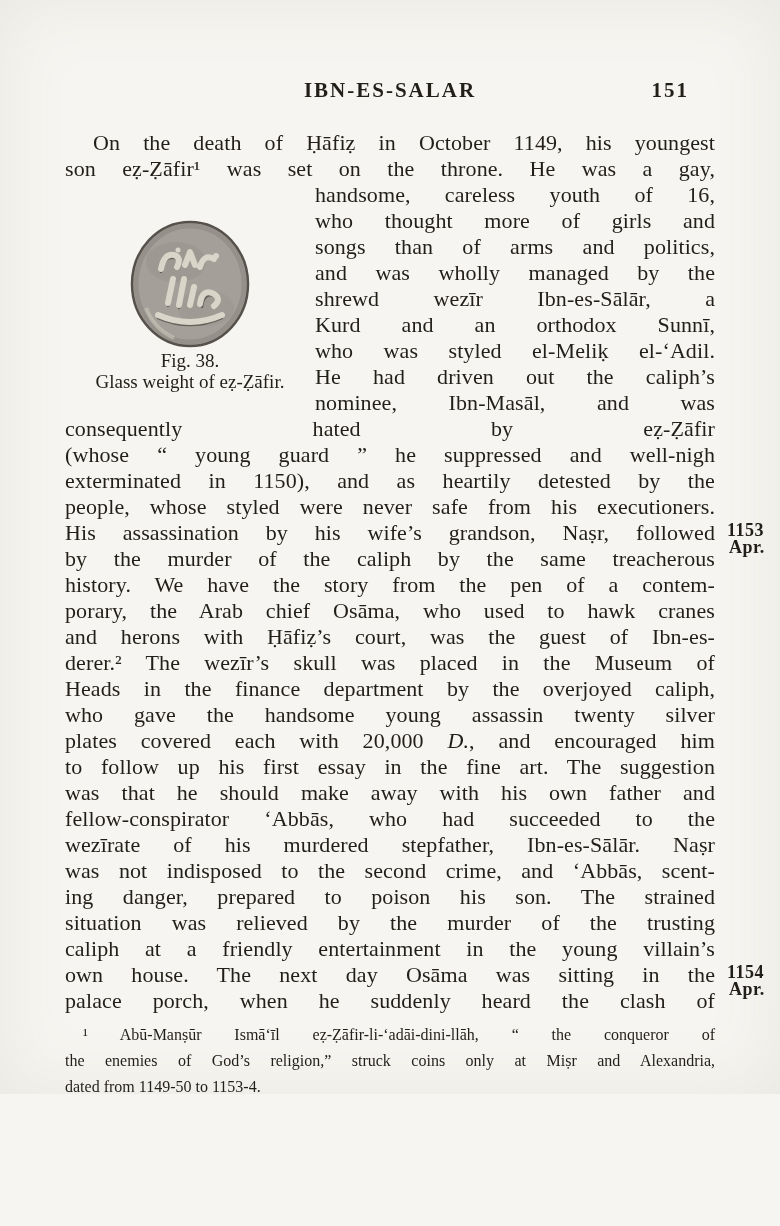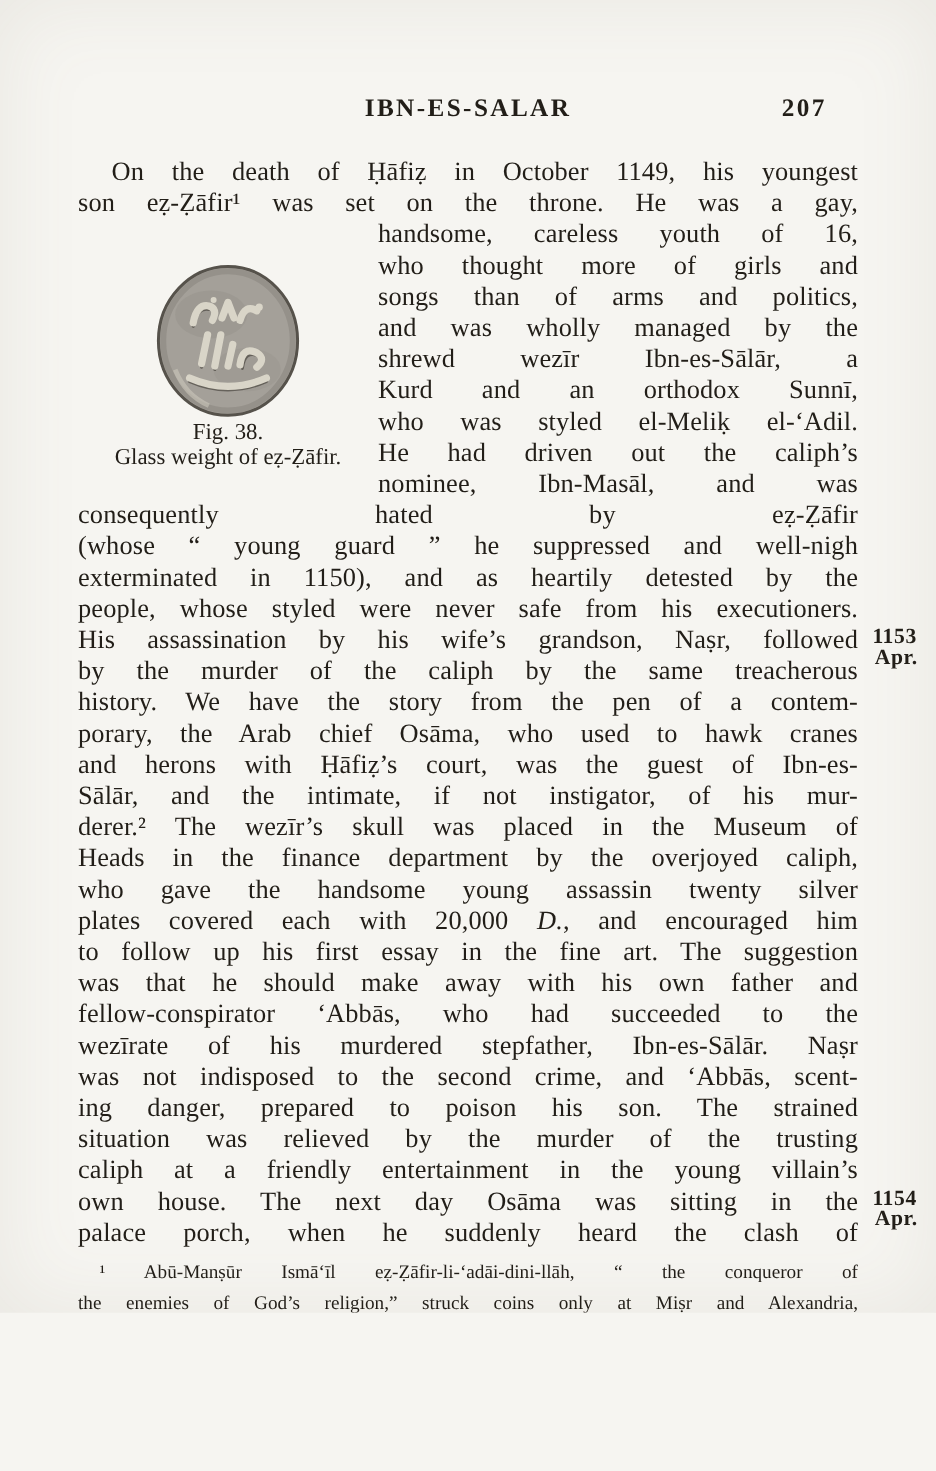--- a/index.html
+++ b/index.html
@@ -63,21 +63,21 @@
   .bd { font-weight: normal; }
 </style>
 </head>
 <body>
 
 <div class="page">
   <div class="content">
 
     <header class="page-header">
       <span class="running-title">IBN-ES-SALAR</span>
-      <span class="page-number">207</span>
+      <span class="page-number">151</span>
     </header>
 
     <div id="intro-lines">
         <div class="bline indent">On the death of Ḥāfiẓ in October 1149, his youngest</div>
         <div class="bline">son eẓ-Ẓāfir¹ was set on the throne.  He was a gay,</div>
       </div>
 
     <div class="fig-row">
       <figure class="fig" style="margin:38px 0 0 0;">
         <svg width="124" height="128" viewBox="0 0 124 128" aria-hidden="true">
@@ -130,21 +130,20 @@
         <div class="bline">exterminated in 1150), and as heartily detested by the</div>
         <div class="bline">people, whose styled were never safe from his executioners.</div>
         <div class="bline">His assassination by his wife’s grandson, Naṣr, followed<span class="margin-note">
             <div>1153</div>
             <div>Apr.</div>
           </span></div>
         <div class="bline">by the murder of the caliph by the same treacherous</div>
         <div class="bline"><span>history.  We have the story </span><span class="bd">from the pen of a contem-</span></div>
         <div class="bline">porary, the Arab chief Osāma, who used to hawk cranes</div>
         <div class="bline">and herons with Ḥāfiẓ’s court, was the guest of Ibn-es-</div>
-        <div class="bline">Sālār, and the intimate, if not instigator, of his mur-</div>
         <div class="bline">derer.²  The wezīr’s skull was placed in the Museum of</div>
         <div class="bline">Heads in the finance department by the overjoyed caliph,</div>
         <div class="bline">who gave the handsome young assassin twenty silver</div>
         <div class="bline"><span>plates covered each with 20,000 </span><span class="it">D.</span><span>, and encouraged him</span></div>
         <div class="bline">to follow up his first essay in the fine art.  The suggestion</div>
         <div class="bline">was that he should make away with his own father and</div>
         <div class="bline">fellow-conspirator ‘Abbās, who had succeeded to the</div>
         <div class="bline">wezīrate of his murdered stepfather, Ibn-es-Sālār.  Naṣr</div>
         <div class="bline">was not indisposed to the second crime, and ‘Abbās, scent-</div>
         <div class="bline">ing danger, prepared to poison his son.  The strained</div>

